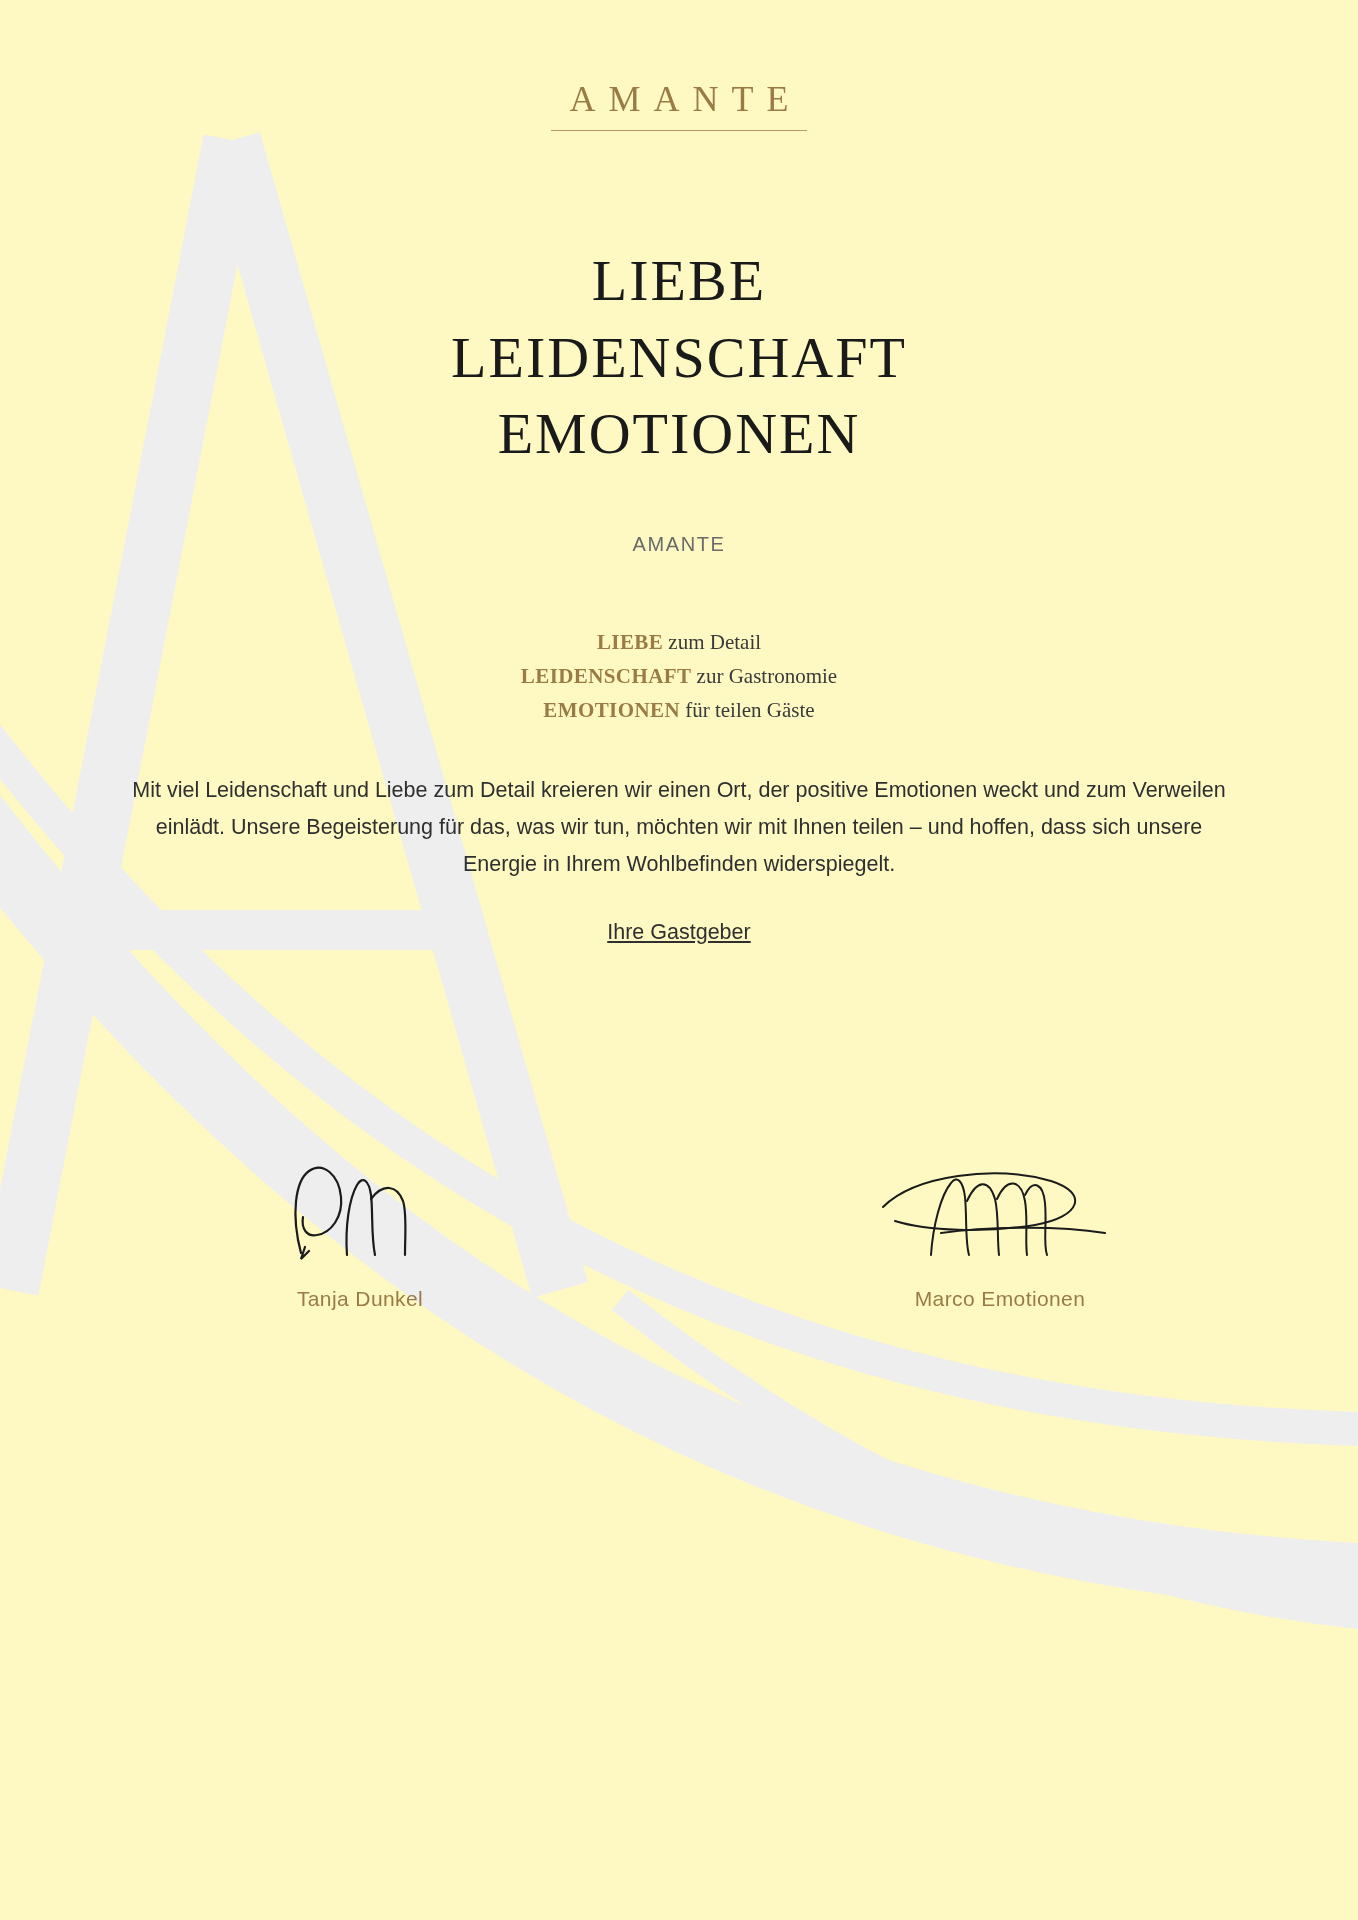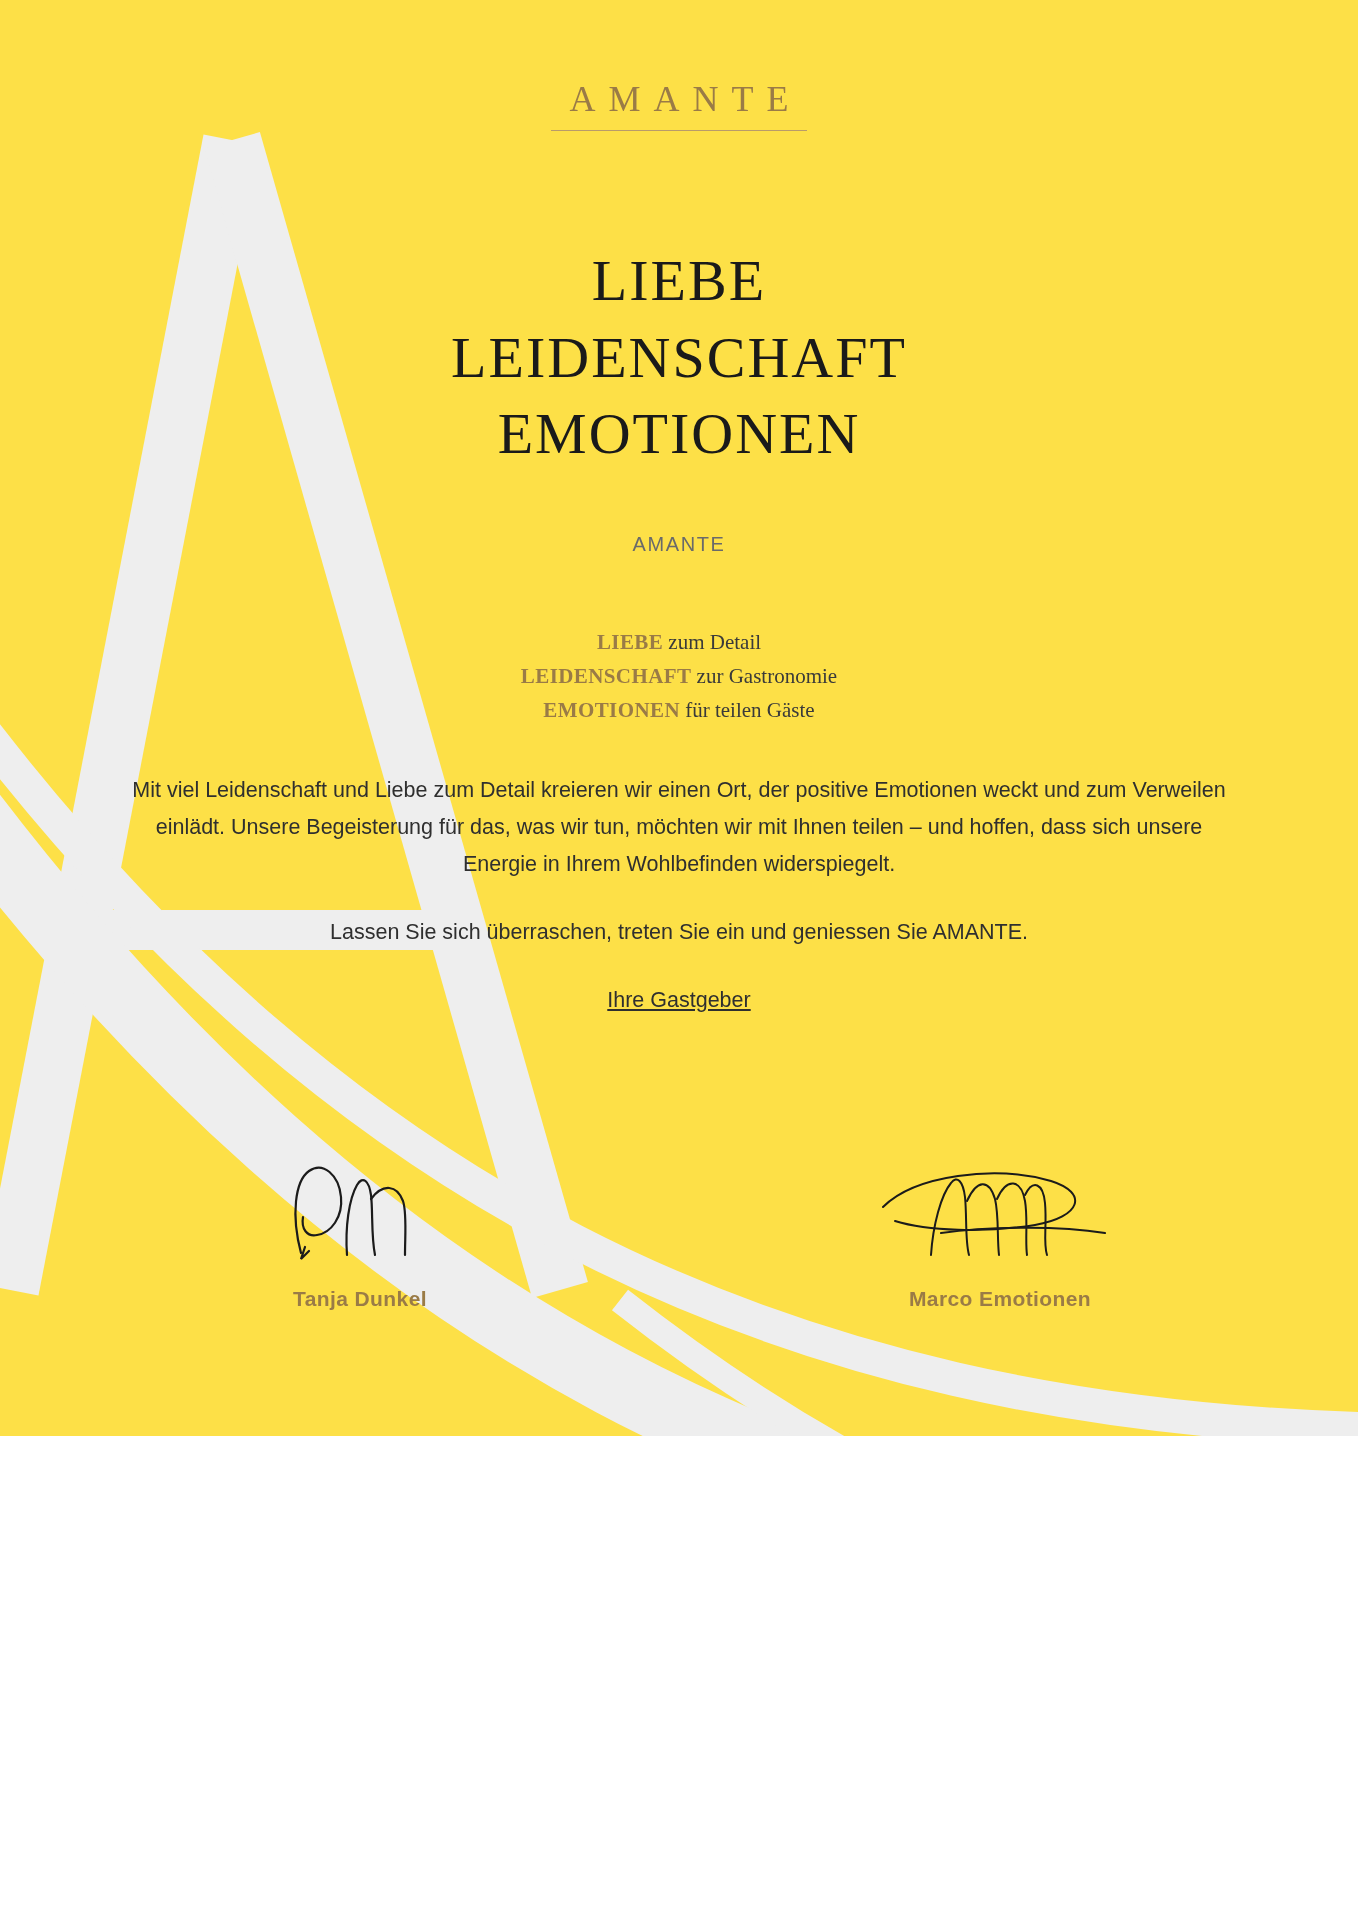--- a/index.html
+++ b/index.html
@@ -3,22 +3,22 @@
 <meta charset="utf-8">
 <style>
   html, body {
     margin: 0;
     padding: 0;
     background: #ffffff;
   }
   .page {
     position: relative;
     width: 1358px;
-    height: 1436px;
-    background: #fde047;
+    height: 1920px;
+    background: #fef9c3;
     overflow: hidden;
     font-family: "Liberation Sans", sans-serif;
     color: #2b2b2b;
   }
 
   
   .watermark {
     position: absolute;
     inset: 0;
     pointer-events: none;
@@ -120,21 +120,20 @@
     top: 1155px;
     left: 150px;
     width: 1060px;
     display: flex;
     justify-content: space-between;
     z-index: 2;
   }
   .sig-block {
     width: 420px;
     text-align: center;
-    font-weight: bold;
   }
   .sig-img {
     height: 110px;
     display: flex;
     align-items: flex-end;
     justify-content: center;
   }
   .sig-name {
     margin-top: 22px;
     color: #9a7b46;
@@ -181,21 +180,20 @@
     <div>
       <span class="k">LEIDENSCHAFT</span><span> zur Gastronomie</span>
     </div>
     <div>
       <span class="k">EMOTIONEN</span><span> für teilen Gäste</span>
     </div>
   </div>
 
   <div class="body-copy">
     <p>Mit viel Leidenschaft und Liebe zum Detail kreieren wir einen Ort, der positive Emotionen weckt und zum Verweilen einlädt. Unsere Begeisterung für das, was wir tun, möchten wir mit Ihnen teilen – und hoffen, dass sich unsere Energie in Ihrem Wohlbefinden widerspiegelt.</p>
-    <p>Lassen Sie sich überraschen, treten Sie ein und geniessen Sie AMANTE.</p>
     <p>Ihre Gastgeber</p>
   </div>
 
   <div class="signatures">
 
     <div class="sig-block">
       <div class="sig-img">
         <svg width="190" height="110" viewBox="0 0 190 110" fill="none" stroke="#1b1b1b" stroke-width="2.2" stroke-linecap="round">
           <path d="M36 98 C 26 60, 30 26, 44 16 C 58 6, 74 20, 76 42 C 78 62, 66 78, 52 80 C 42 82, 36 74, 38 62"></path>
           <path d="M40 92 L36 104 L44 96"></path>

